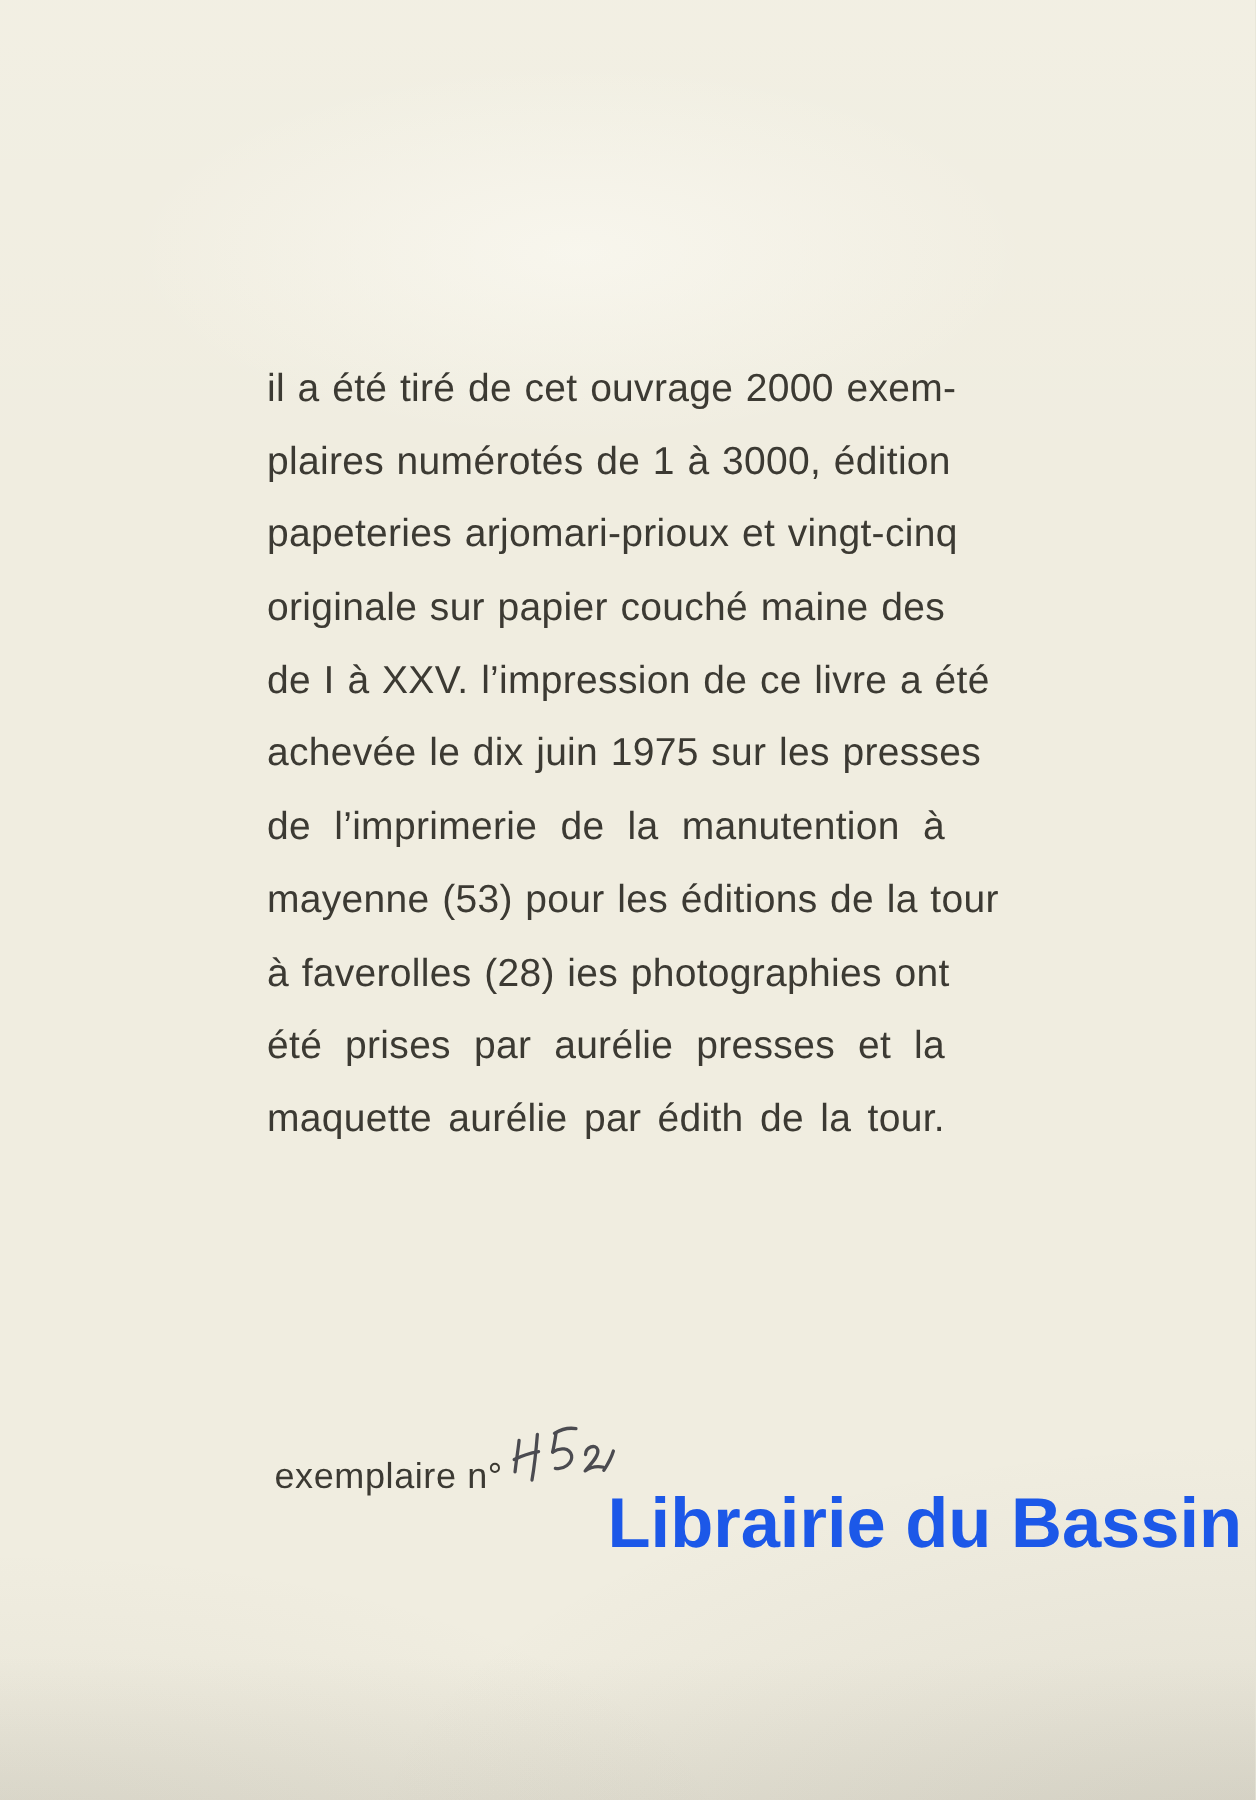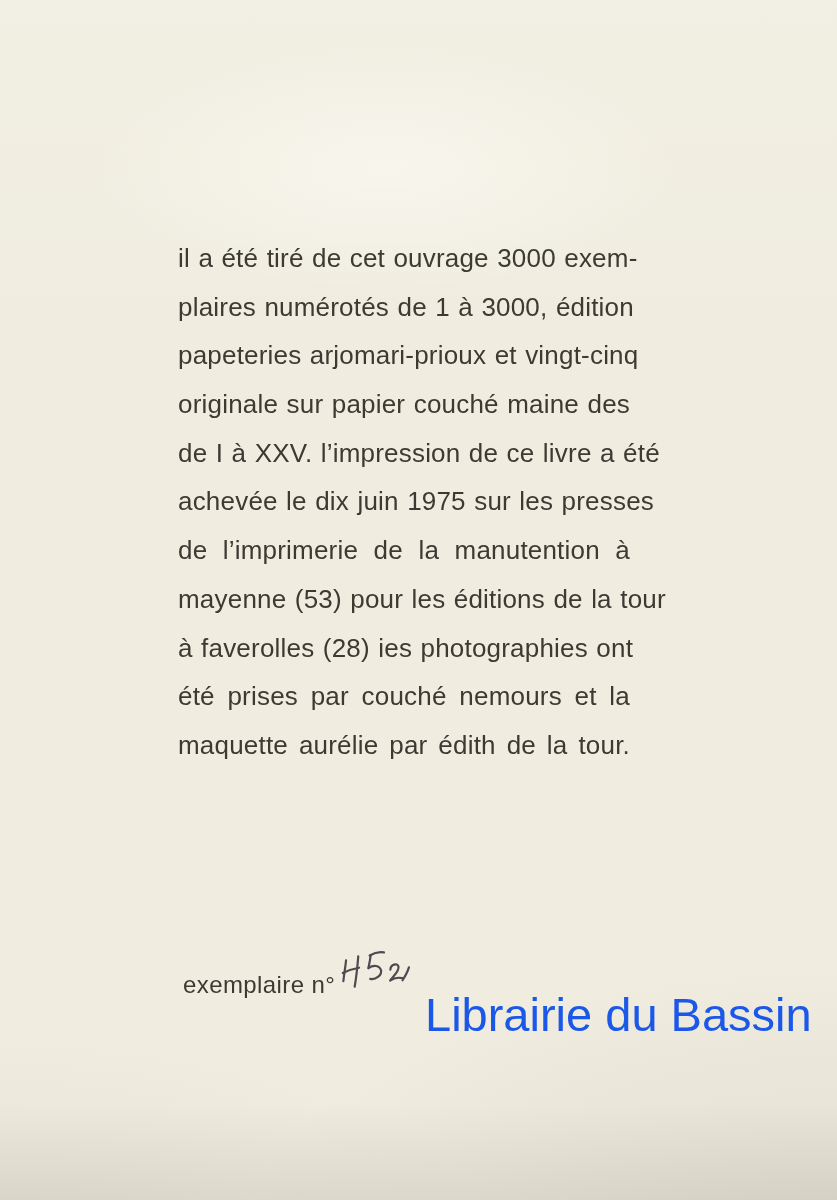--- a/index.html
+++ b/index.html
@@ -61,45 +61,44 @@
     fill:none;
     stroke:var(--pen);
     stroke-width:2.1;
     stroke-linecap:round;
     stroke-linejoin:round;
   }
   .watermark{
     position:absolute;
     left:405px;top:991px;
     font-size:47px;line-height:48px;
-    font-weight:400;
+    font-weight:700;
     letter-spacing:0px;
     color:var(--watermark-blue);
     white-space:nowrap;
-    margin-left:20px;
   }
 </style>
 </head>
 <body>
 
 <div class="photo">
 
   <div class="sheen"></div>
 
   <div class="colophon">
-    <div class="line">il a été tiré de cet ouvrage 3000 exem-</div>
+    <div class="line">il a été tiré de cet ouvrage 2000 exem-</div>
     <div class="line">plaires numérotés de 1 à 3000, édition</div>
     <div class="line">papeteries arjomari-prioux et vingt-cinq</div>
     <div class="line">originale sur papier couché maine des</div>
     <div class="line">de I à XXV. l’impression de ce livre a été</div>
     <div class="line">achevée le dix juin 1975 sur les presses</div>
     <div class="line">de l’imprimerie de la manutention à</div>
     <div class="line">mayenne (53) pour les éditions de la tour</div>
     <div class="line">à faverolles (28) ies photographies ont</div>
-    <div class="line">été prises par couché nemours et la</div>
+    <div class="line">été prises par aurélie presses et la</div>
     <div class="line">maquette aurélie par édith de la tour.</div>
   </div>
 
   <div class="numbering">exemplaire n°</div>
 
   <div class="handwriting" aria-label="452">
     <svg viewBox="0 0 84 54">
       <title>452</title>
       <g transform="rotate(-4 42 27)">
 

